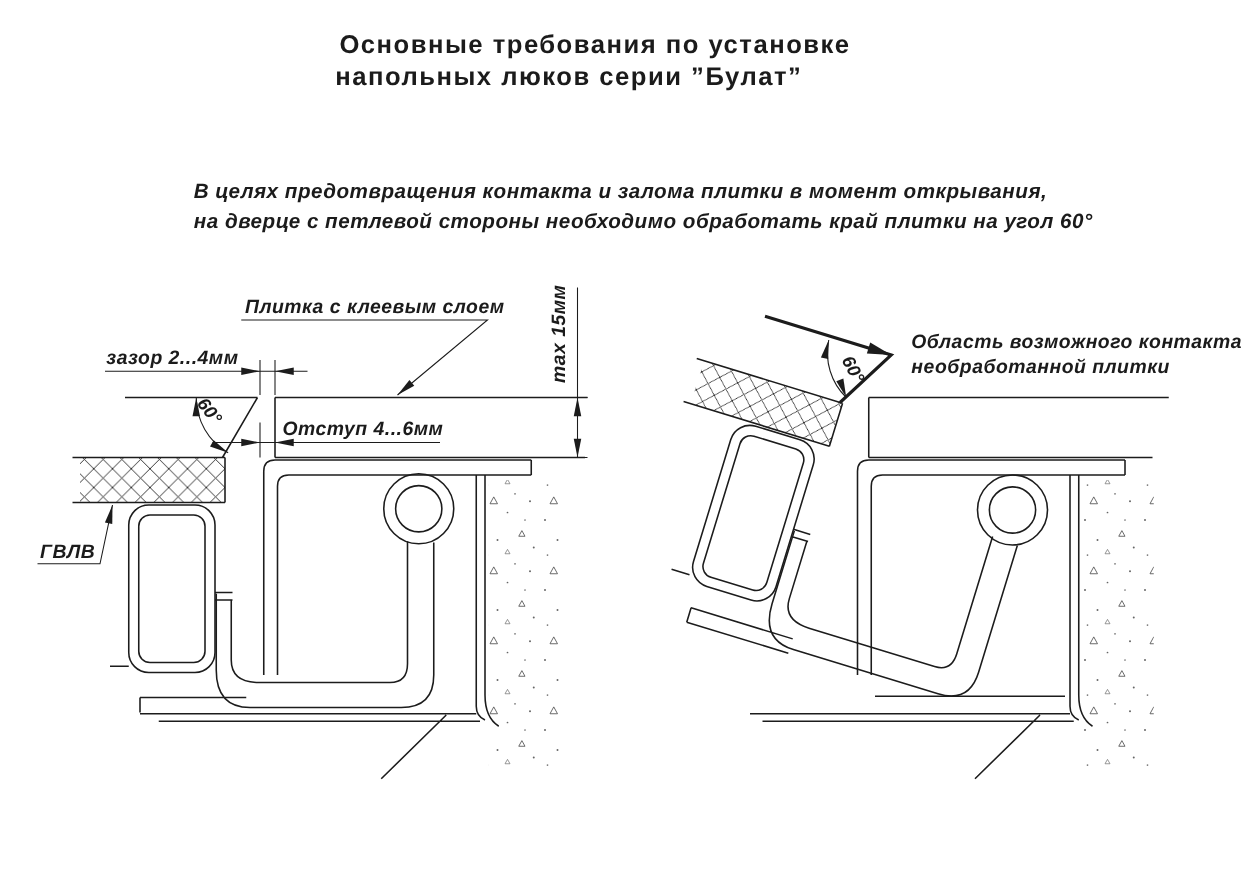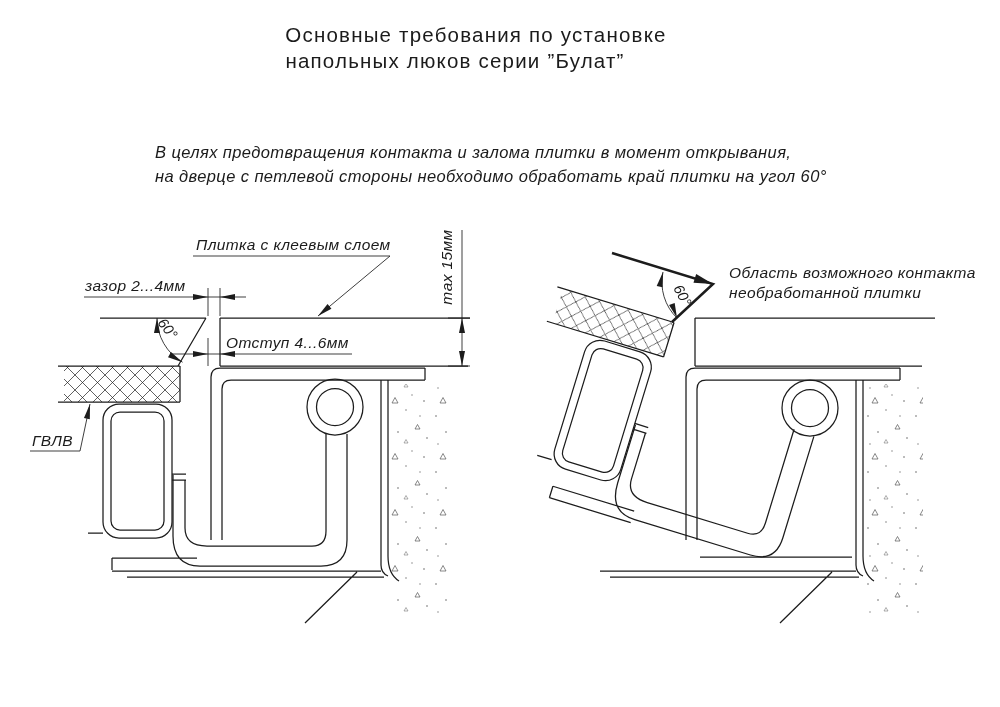--- a/index.html
+++ b/index.html
@@ -1,17 +1,17 @@
 <!DOCTYPE html>
 <html><head>
 <meta charset="utf-8">
 <style>
   html,body{margin:0;padding:0;background:#fff;}
   .page{position:relative;width:1000px;height:685px;background:#ffffff;overflow:hidden;
-        font-family:"Liberation Sans",sans-serif;}
+        font-family:"Liberation Sans",sans-serif;font-weight:bold;}
   svg{display:block;}
   .ln   {stroke:#1c1c1c;stroke-width:1.25;fill:none;stroke-linejoin:round;}
   .thn  {stroke:#1c1c1c;stroke-width:0.85;fill:none;}
   .thk  {stroke:#1c1c1c;stroke-width:2.5;fill:none;stroke-linejoin:miter;}
   .arr  {fill:#1c1c1c;stroke:none;}
   .ttl  {font-size:20.5px;letter-spacing:1.2px;fill:#1b1b1b;}
   .note {font-size:16.5px;font-style:italic;letter-spacing:.4px;fill:#1b1b1b;}
   .lbl  {font-size:15.5px;font-style:italic;letter-spacing:.4px;fill:#1b1b1b;}
   .sm   {font-size:14.5px;font-style:italic;fill:#1b1b1b;}
 </style>

